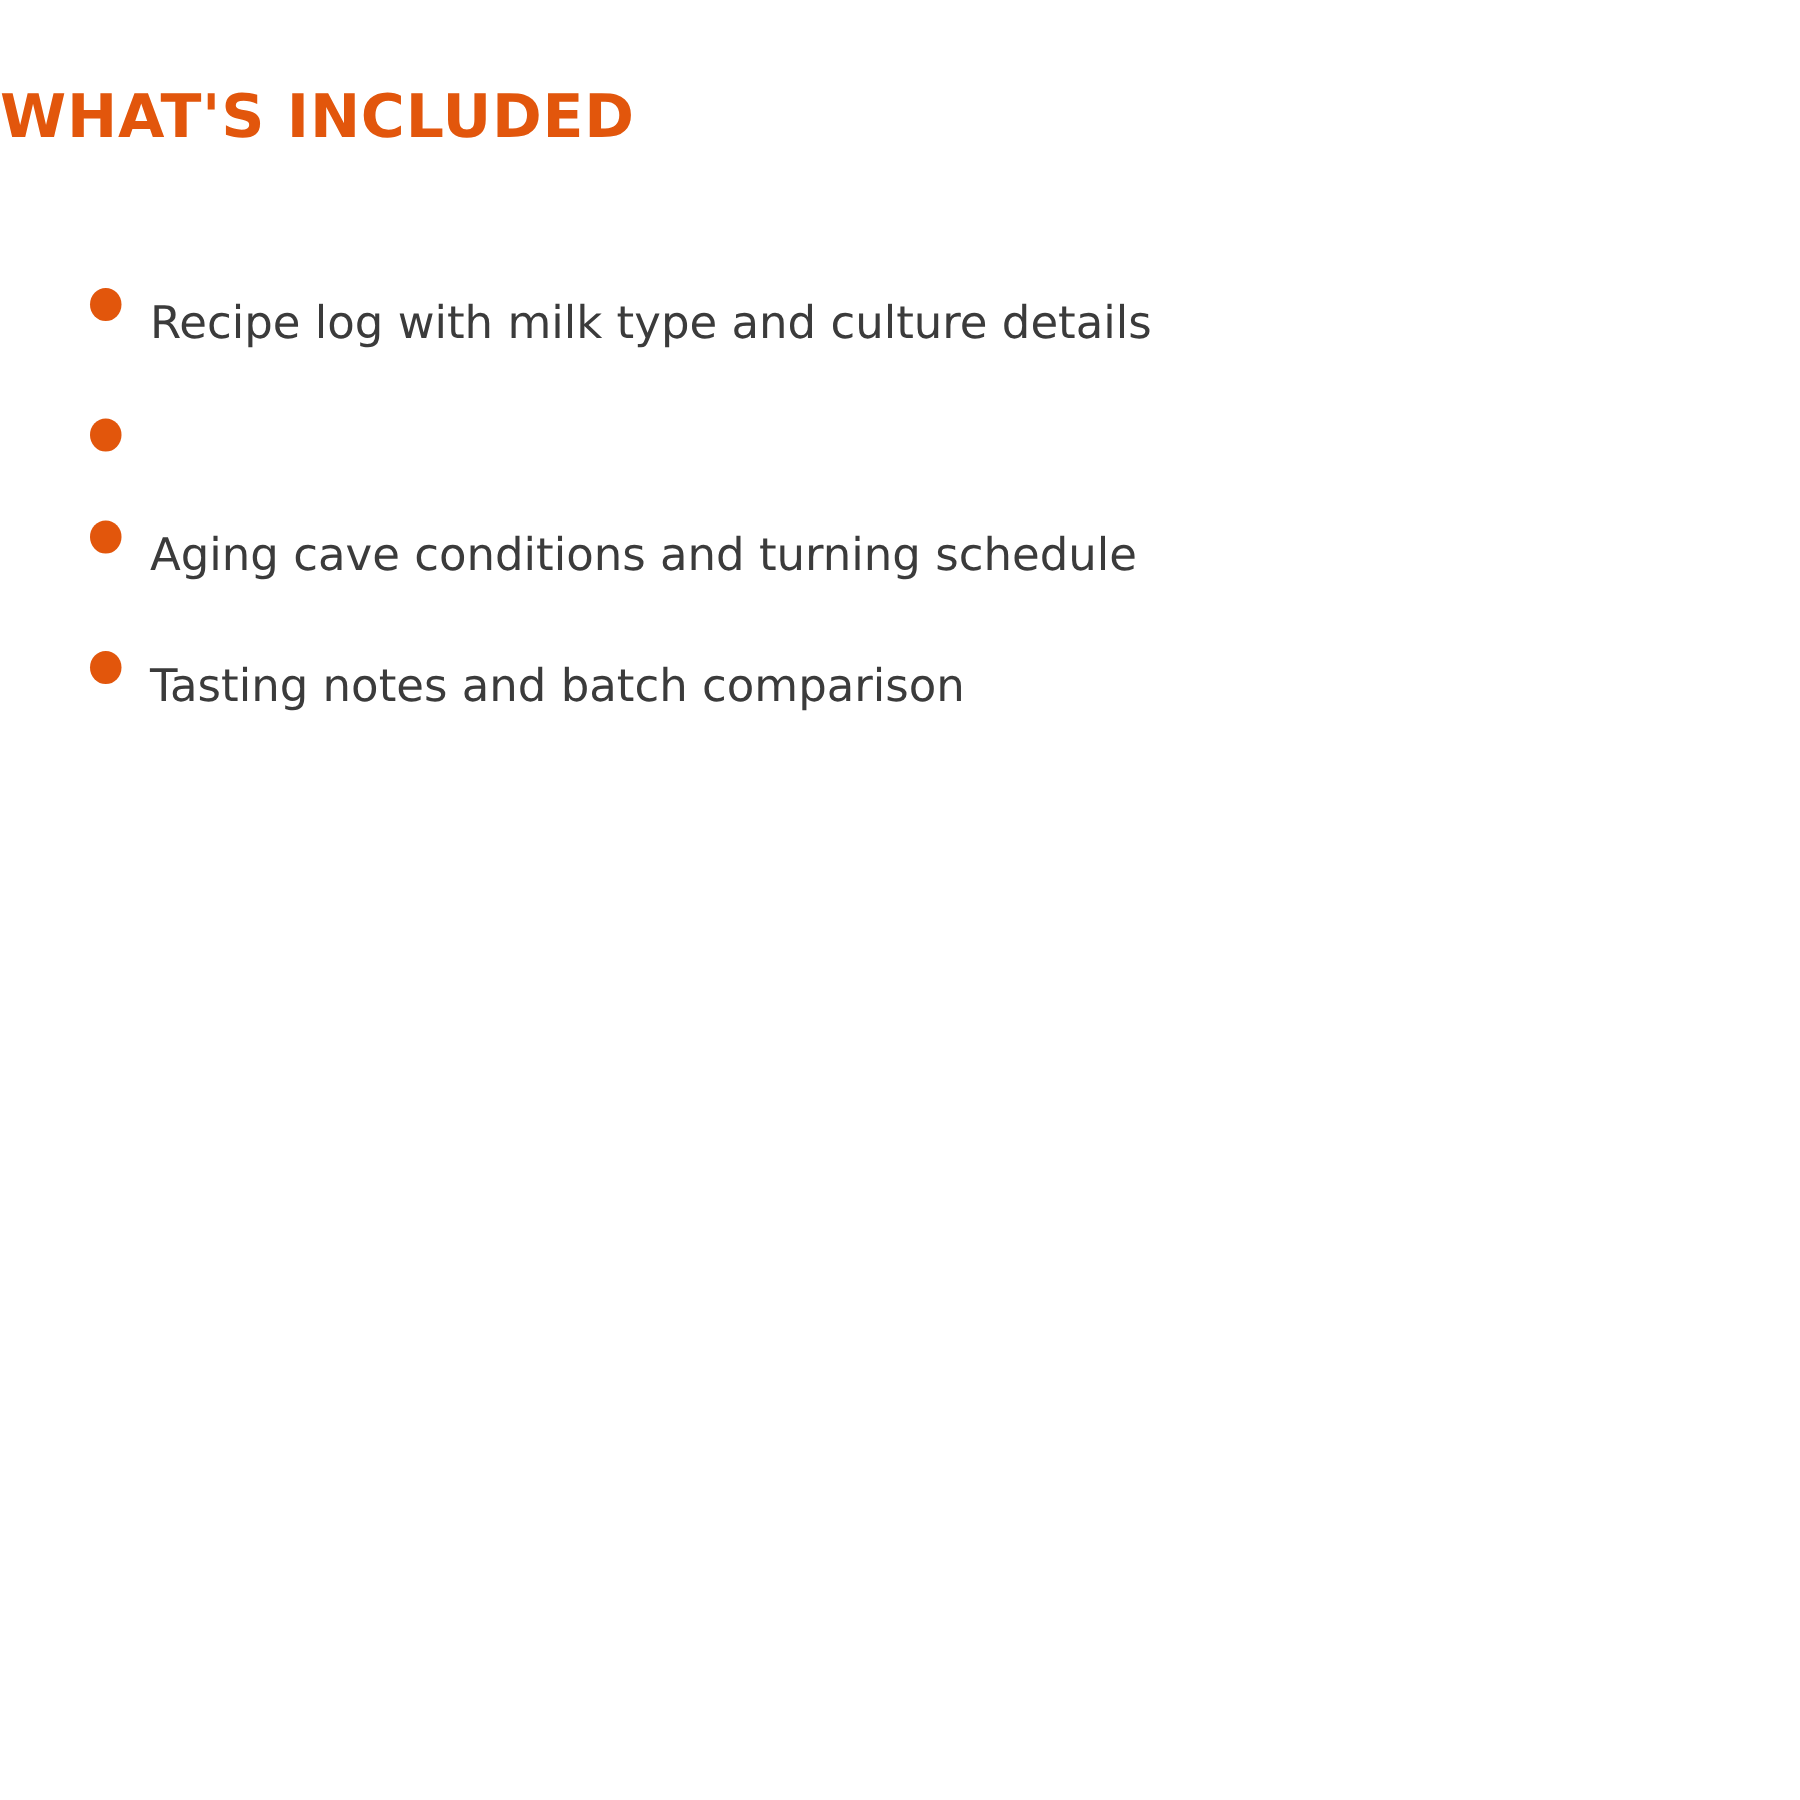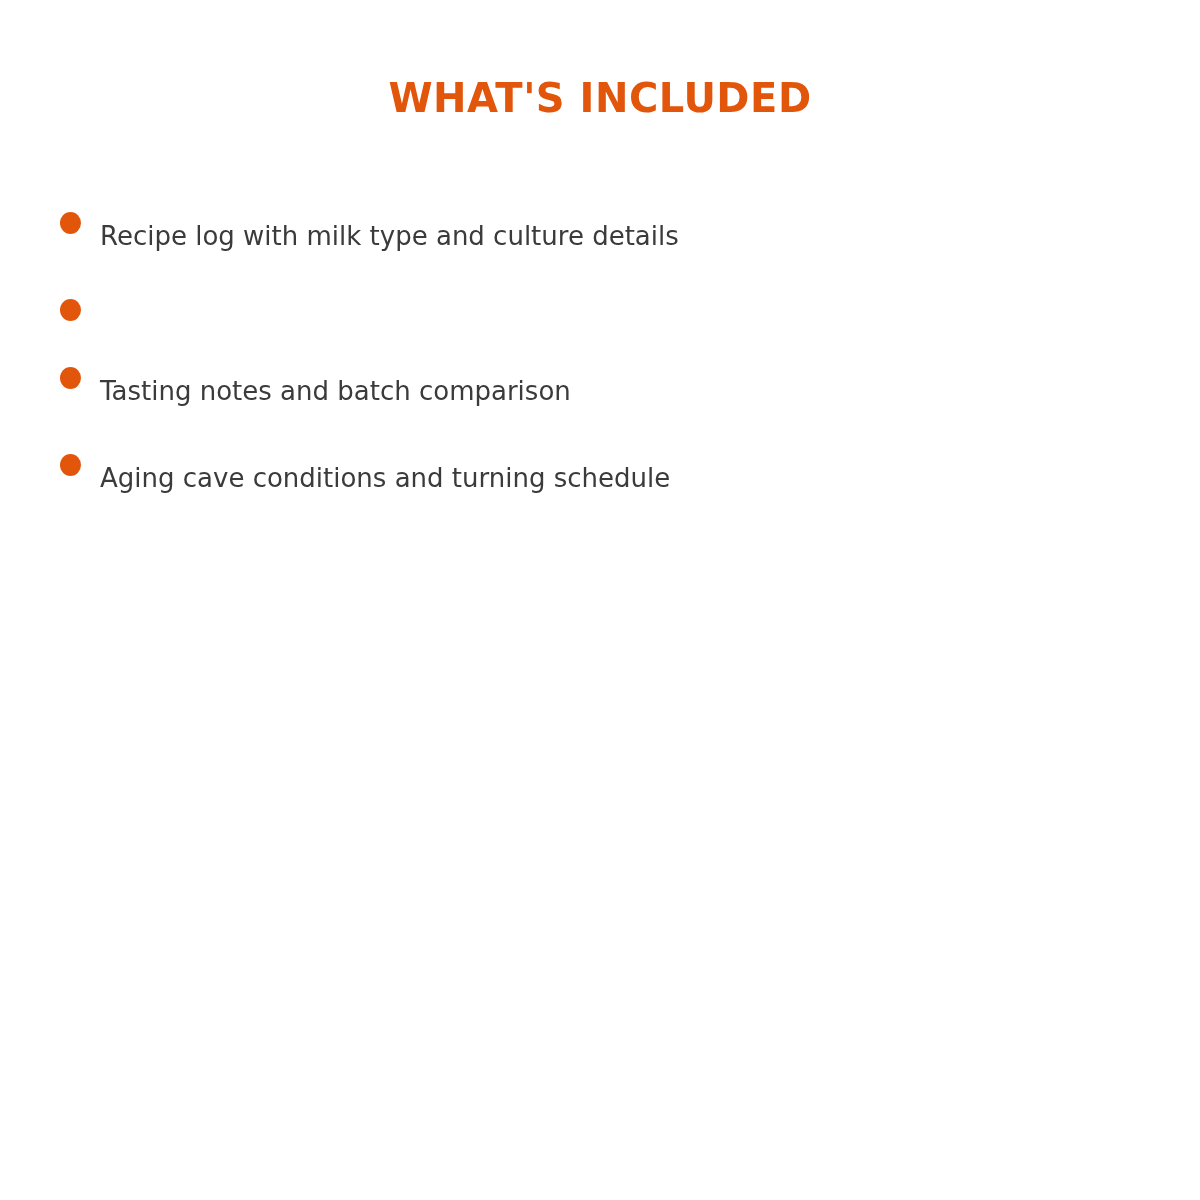--- a/index.html
+++ b/index.html
@@ -14,22 +14,22 @@
     background: var(--background);
     font-family: "DejaVu Sans", "Liberation Sans", sans-serif;
     overflow: hidden;
   }
   .page {
     width: 1200px;
     height: 1200px;
     position: relative;
   }
   .title {
-    margin-top: 74px;
-    text-align: center;
+    margin-top: 54px;
+    text-align: left;
     font-size: 40px;
     line-height: 48px;
     font-weight: bold;
     letter-spacing: 0.5px;
     color: var(--accent);
   }
   .bullet-list {
     list-style: none;
     margin-top: 90px;
     padding-left: 60px;
@@ -43,21 +43,21 @@
     width: 21px;
     height: 22px;
     border-radius: 50%;
     background: var(--accent);
     flex-shrink: 0;
     margin-top: 0;
   }
   .label {
     margin-top: 7px;
     margin-left: 19px;
-    font-size: 26px;
+    font-size: 30px;
     line-height: 34px;
     color: var(--text);
     white-space: nowrap;
   }
 </style>
 </head>
 <body>
 
 <div class="page">
   <h1 class="title">WHAT'S INCLUDED</h1>
@@ -65,20 +65,20 @@
   <ul class="bullet-list">
     <li class="bullet-item">
       <span class="dot"></span>
       <span class="label">Recipe log with milk type and culture details</span>
     </li>
     <li class="bullet-item">
       <span class="dot"></span>
     </li>
     <li class="bullet-item">
       <span class="dot"></span>
-      <span class="label">Tasting notes and batch comparison</span>
+      <span class="label">Aging cave conditions and turning schedule</span>
     </li>
     <li class="bullet-item">
       <span class="dot"></span>
-      <span class="label">Aging cave conditions and turning schedule</span>
+      <span class="label">Tasting notes and batch comparison</span>
     </li>
   </ul>
 </div>
 
 </body></html>

